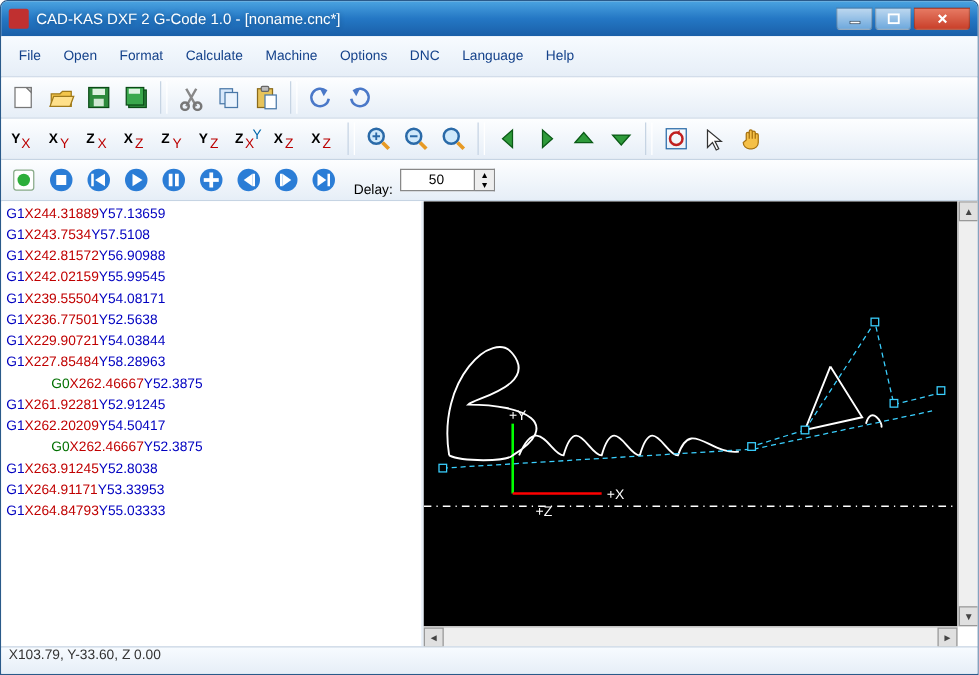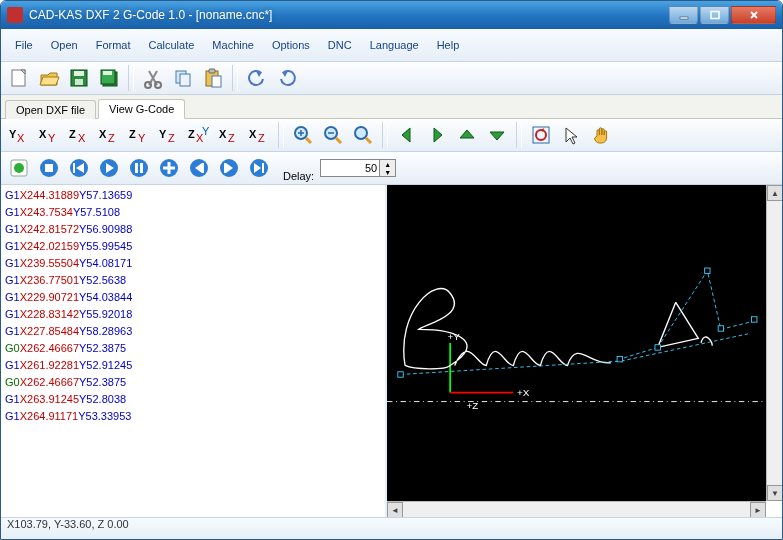--- a/index.html
+++ b/index.html
@@ -15,29 +15,29 @@
 .winbtn svg { width: 12px; height: 10px; }
 .menubar { height: 22px; background: linear-gradient(#f7fbff,#e6eef7); border-bottom: 1px solid #c6d4e3; display: flex; align-items: center; padding: 16px 6px; gap: 2px; }
 .menubar .mitem { padding: 3px 8px; color: #15428b; cursor: default; }
 .toolbar { background: linear-gradient(#fdfeff,#e6eef7); border-bottom: 1px solid #c6d4e3; display: flex; align-items: center; padding: 2px 4px; gap: 2px; min-height: 32px; }
 .tbtn { width: 28px; height: 28px; border: 1px solid transparent; border-radius: 3px; display: flex; align-items: center; justify-content: center; }
 .sep { width: 6px; height: 26px; border-left: 1px solid #c6d4e3; border-right: 1px solid #fff; margin: 0 3px; }
 .tabbar { height: 24px; background: #f2f2ee; border-bottom: 1px solid #c6c6b8; display: flex; align-items: flex-end; padding: 0 4px; }
 .tab { padding: 3px 10px; border: 1px solid #c6c6b8; border-bottom: none; background: #f2f2ee; margin-right: 2px; border-radius: 3px 3px 0 0; position: relative; top: 1px; }
 .tab.active { background: #fff; border-bottom: 1px solid #fff; }
 .content { flex: 1; display: flex; overflow: hidden; background: #fff; }
-.leftpane { width: 386px; display: flex; flex-direction: column; border-right: 2px solid #e6eef7; }
+.leftpane { width: 338px; display: flex; flex-direction: column; border-right: 2px solid #e6eef7; }
 .gcode { flex: 1; overflow: auto; padding: 2px 4px; font-family: Arial, sans-serif; font-size: 14px; line-height: 17px; }
 .gcode .ln { white-space: pre; }
-.gcode .g0 { color: #007000; }
+.gcode .g0 { color: #007000; margin-left: 36px; }
 .gcode .g1 { color: #0000c0; }
 .gcode .x { color: #c00000; }
 .gcode .y { color: #0000c0; }
 .spin { display: inline-flex; align-items: center; height: 20px; }
-.spin input { width: 60px; height: 18px; text-align: right; padding-right: 2px; border: 1px solid #888; font-size: 11px; }
+.spin input { width: 60px; height: 18px; text-align: center; padding-right: 2px; border: 1px solid #888; font-size: 11px; }
 .spin .arrows { width: 16px; height: 18px; border: 1px solid #888; border-left: none; display: flex; flex-direction: column; }
 .spin .arrows div { flex: 1; display: flex; align-items: center; justify-content: center; font-size: 7px; line-height: 1; background: #eee; }
 .viewport { flex: 1; background: #000; position: relative; overflow: hidden; }
 .statusbar { height: 22px; background: linear-gradient(#f7fbff,#e6eef7); border-top: 1px solid #c6d4e3; display: flex; padding: 0 6px; color: #333; }
 .viewcanvas { position: absolute; inset: 0; }
 .scrolly { position: absolute; right: 0; top: 0; bottom: 16px; width: 16px; background: #efefef; border-left: 1px solid #bbb; }
 .scrollx { position: absolute; left: 0; right: 16px; bottom: 0; height: 16px; background: #efefef; border-top: 1px solid #bbb; }
 .scrollbtn { position: absolute; width: 16px; height: 16px; background: #e0e0e0; border: 1px solid #999; display:flex; align-items:center; justify-content:center; font-size:8px; color:#444; }
 .delay-label { margin: 16px 4px 0 8px; }
 
@@ -138,24 +138,20 @@
         </svg>
       </div>
     <div class="tbtn">
         <svg class="ico" width="22" height="22">
           <path d="M7 6 A7 7 0 1 1 5 12" fill="none" stroke="#4a78c8" stroke-width="2"></path>
           <path d="M12 4 l-6 1 l3 5 z" fill="#4a78c8"></path>
         </svg>
       </div>
   </div>
 
-  <div class="tabbar">
-    <div class="tab">Open DXF file</div>
-    <div class="tab active">View G-Code</div>
-  </div>
 
   <div class="toolbar">
     <div class="tbtn">
         <svg width="24" height="22">
           <text x="2" y="14" font-size="12" font-weight="bold">Y</text>
           <text x="10" y="18" font-size="10" fill="#b00">X</text>
         </svg>
       </div>
     <div class="tbtn">
         <svg width="24" height="22">
@@ -343,27 +339,28 @@
   <div class="content">
     <div class="leftpane">
       <div class="gcode" id="gcode">
           <div class="ln"><span class="g1">G1</span><span class="x">X244.31889</span><span class="y">Y57.13659</span></div>
           <div class="ln"><span class="g1">G1</span><span class="x">X243.7534</span><span class="y">Y57.5108</span></div>
           <div class="ln"><span class="g1">G1</span><span class="x">X242.81572</span><span class="y">Y56.90988</span></div>
           <div class="ln"><span class="g1">G1</span><span class="x">X242.02159</span><span class="y">Y55.99545</span></div>
           <div class="ln"><span class="g1">G1</span><span class="x">X239.55504</span><span class="y">Y54.08171</span></div>
           <div class="ln"><span class="g1">G1</span><span class="x">X236.77501</span><span class="y">Y52.5638</span></div>
           <div class="ln"><span class="g1">G1</span><span class="x">X229.90721</span><span class="y">Y54.03844</span></div>
-          <div class="ln"><span class="g1">G1</span><span class="x">X228.83142</span><span class="y">Y55.92018</span></div>
           <div class="ln"><span class="g1">G1</span><span class="x">X227.85484</span><span class="y">Y58.28963</span></div>
           <div class="ln"><span class="g0">G0</span><span class="x">X262.46667</span><span class="y">Y52.3875</span></div>
           <div class="ln"><span class="g1">G1</span><span class="x">X261.92281</span><span class="y">Y52.91245</span></div>
+          <div class="ln"><span class="g1">G1</span><span class="x">X262.20209</span><span class="y">Y54.50417</span></div>
           <div class="ln"><span class="g0">G0</span><span class="x">X262.46667</span><span class="y">Y52.3875</span></div>
           <div class="ln"><span class="g1">G1</span><span class="x">X263.91245</span><span class="y">Y52.8038</span></div>
           <div class="ln"><span class="g1">G1</span><span class="x">X264.91171</span><span class="y">Y53.33953</span></div>
+          <div class="ln"><span class="g1">G1</span><span class="x">X264.84793</span><span class="y">Y55.03333</span></div>
           <div class="ln"></div>
         </div>
       <div style="position:relative;height:0"></div>
     </div>
     <div style="flex:1;position:relative">
       <div class="viewport" style="position:absolute;inset:0 16px 16px 0">
         <svg class="viewcanvas" viewBox="0 0 420 350">
           <line x1="0" y1="240" x2="420" y2="240" stroke="#fff" stroke-width="1" stroke-dasharray="6 4 1 4"></line>
 
           <g transform="translate(70,230)">

